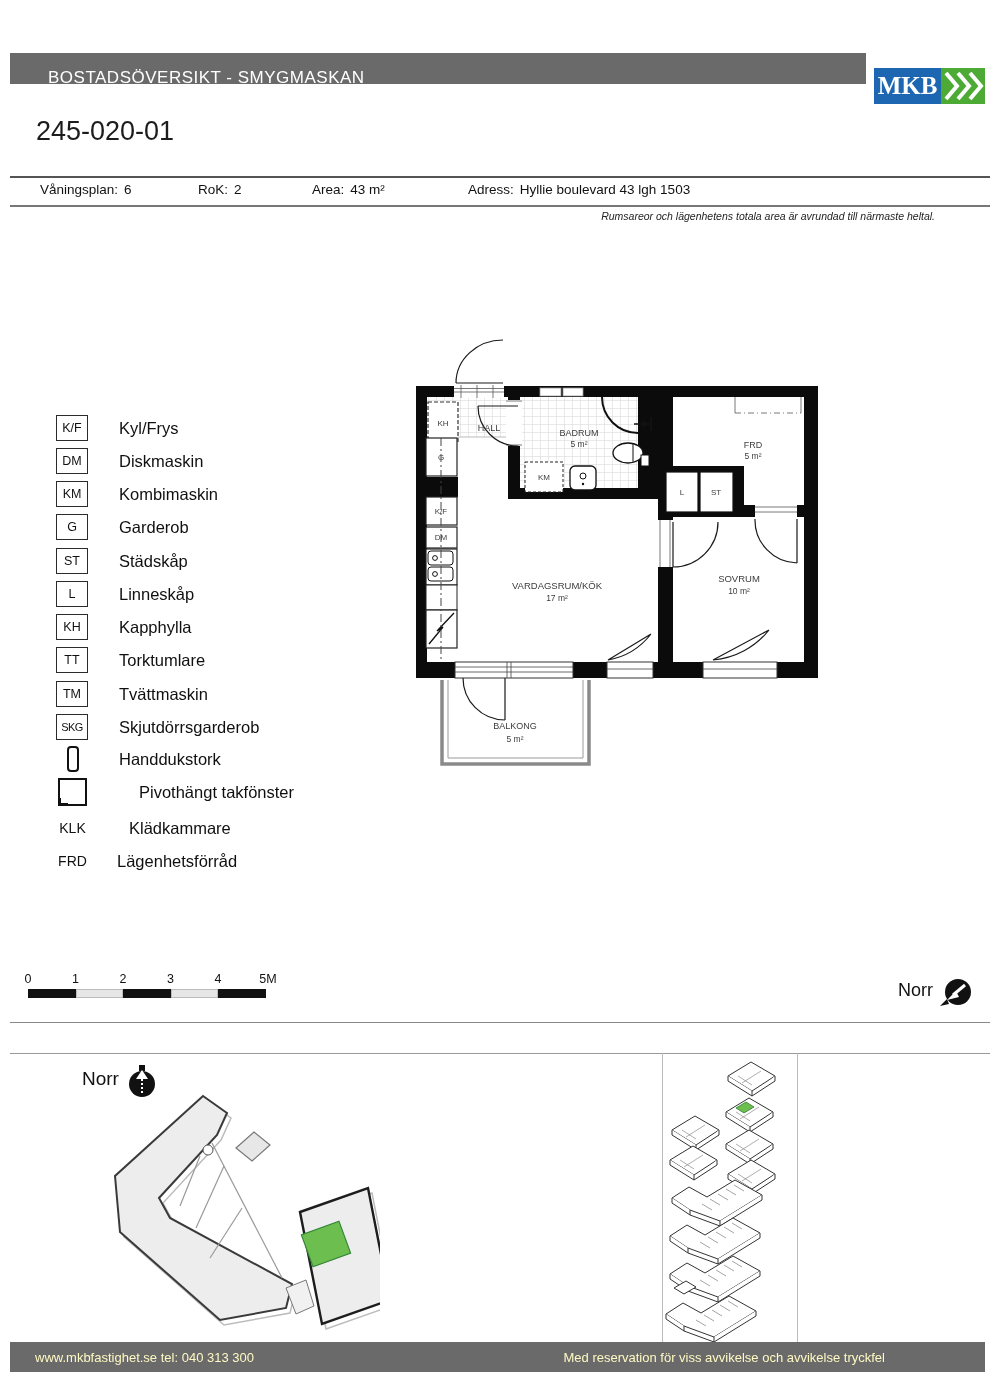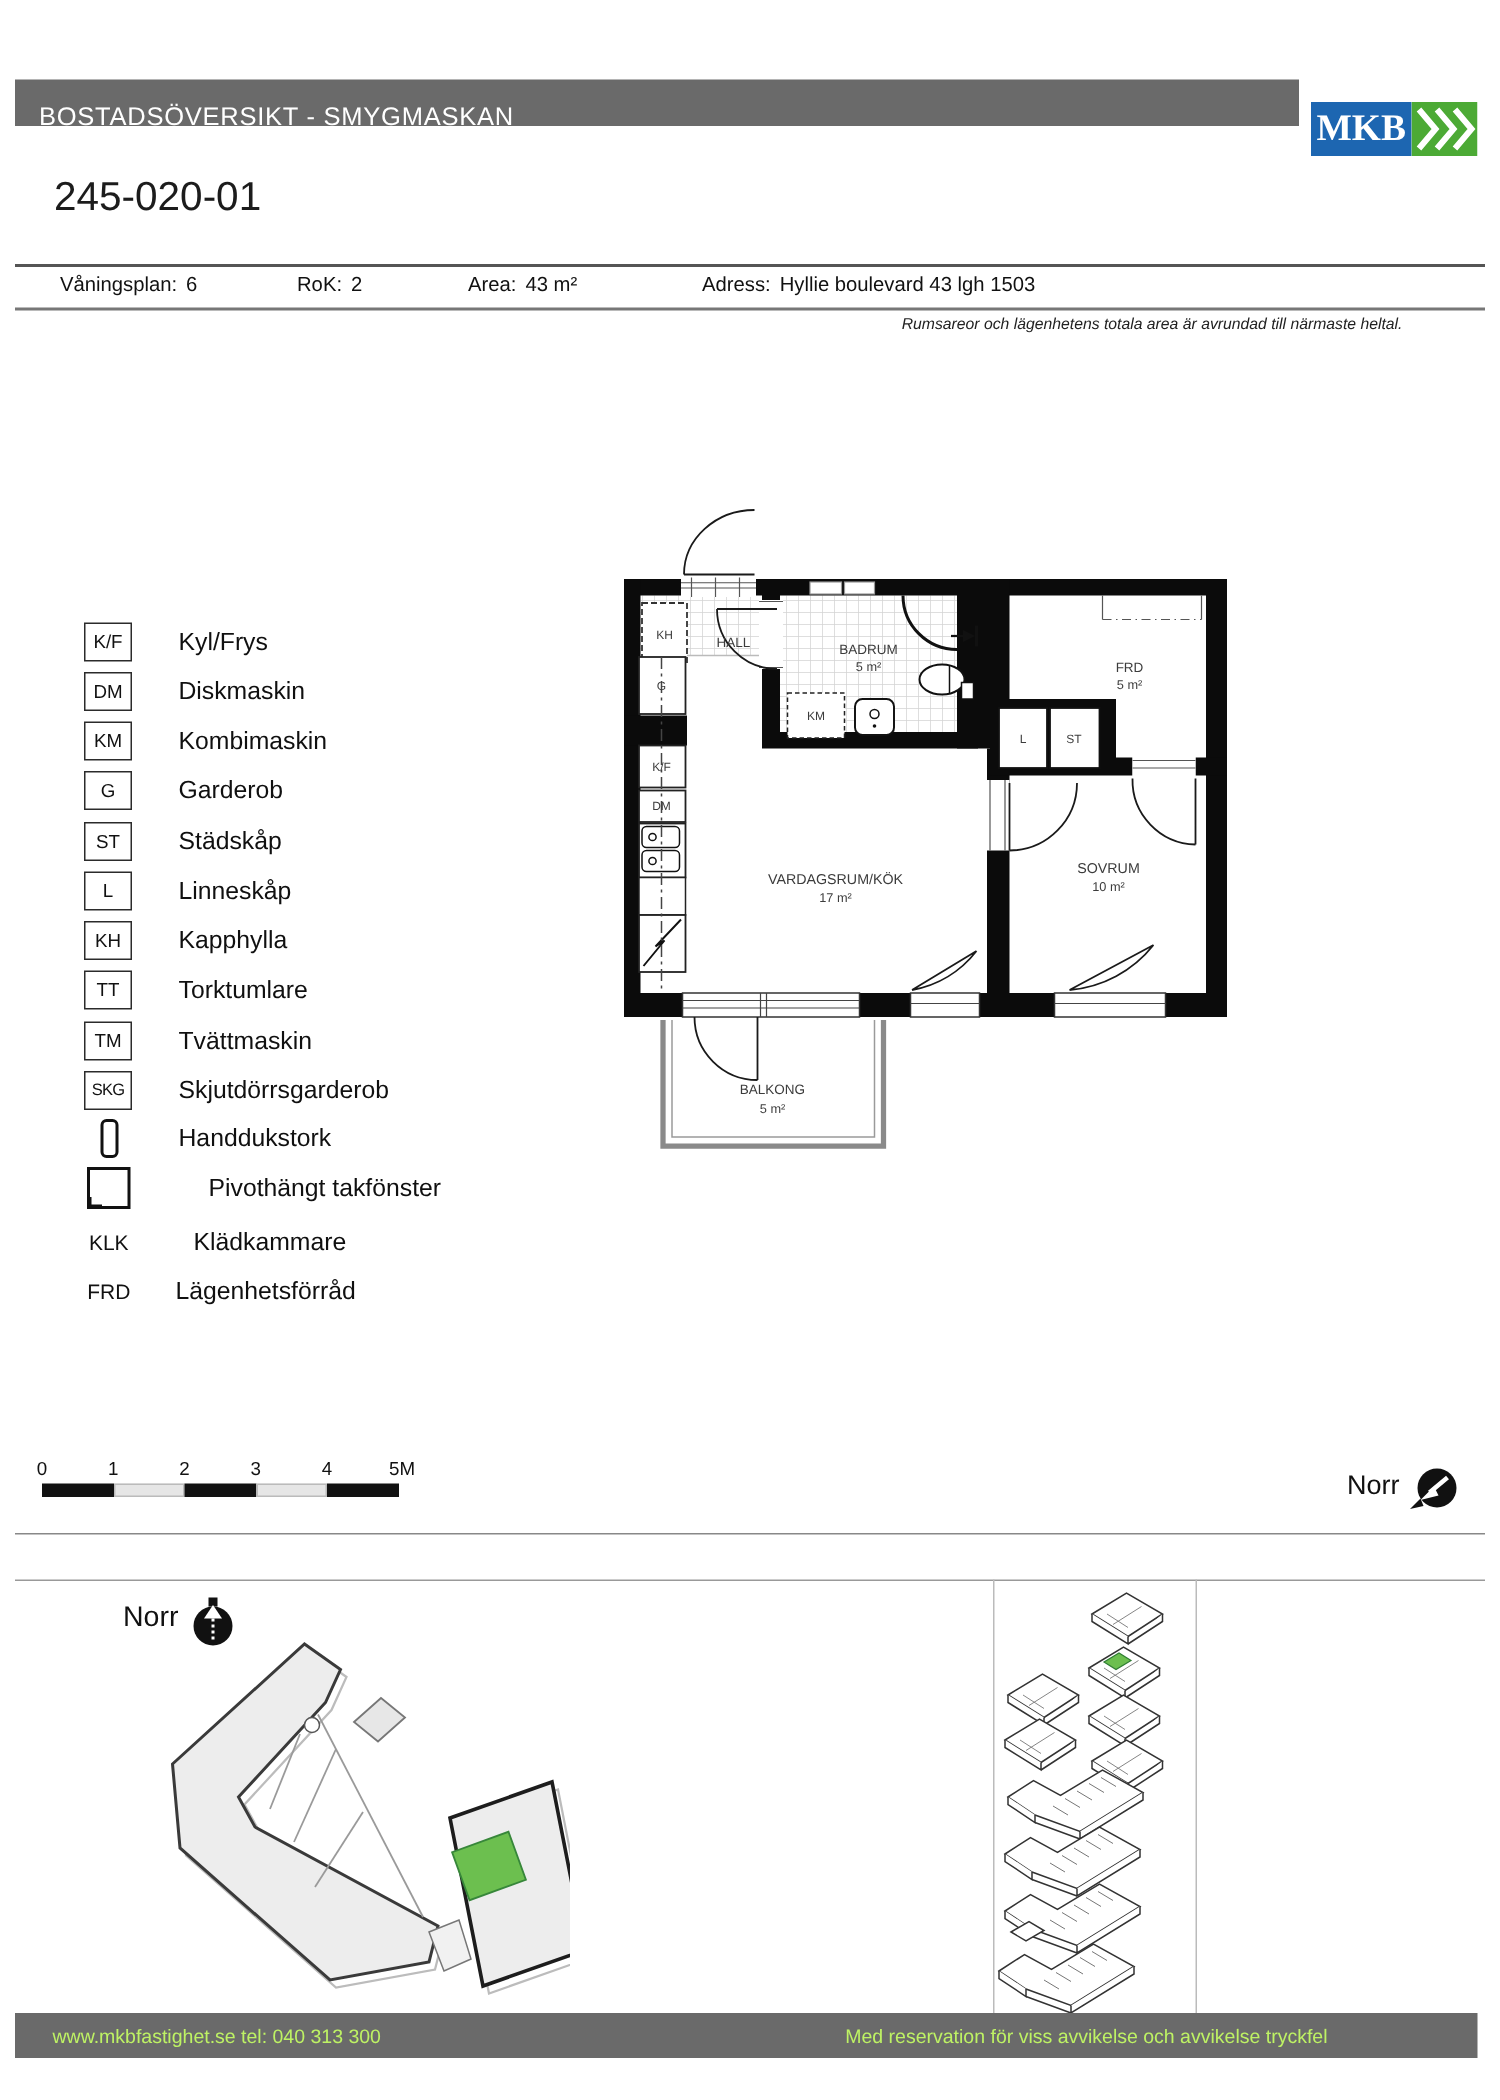--- a/index.html
+++ b/index.html
@@ -2,21 +2,21 @@
 <html><head>
 <meta charset="utf-8">
 <style>
   html,body{margin:0;padding:0;background:#fff;}
   #page{position:relative;width:1000px;height:1400px;background:#fff;overflow:hidden;
         font-family:"Liberation Sans",sans-serif;color:#111;}
   .abs{position:absolute;}
   
   .header-bar{left:10px;top:53px;width:856px;height:31px;background:#6a6a6a;
               display:flex;align-items:center;}
-  .header-title{color:#fff;font-size:17px;letter-spacing:.5px;padding-left:16px;margin-top:19px;}
+  .header-title{color:#fff;font-size:17px;letter-spacing:.5px;padding-left:38px;margin-top:19px;}
   .logo{left:874px;top:68px;width:111px;height:36px;display:flex;}
   .logo-blue{width:67px;height:36px;background:#1d66b1;display:flex;align-items:center;justify-content:center;}
   .logo-blue span{color:#fff;font-family:"Liberation Serif",serif;font-size:25px;font-weight:700;}
   
   .page-title{left:36px;top:116px;font-size:27px;color:#1c1c1c;}
   .rule{height:0;border-top:2px solid #555;}
   .info-field{top:182px;font-size:13.5px;white-space:nowrap;}
   .info-field .lbl{margin-right:6px;}
   .note{top:210px;right:65px;font-size:10.5px;font-style:italic;color:#222;}
   
@@ -30,21 +30,21 @@
   .hk-icon{width:8px;height:22px;border:2px solid #111;border-radius:4px;background:#fff;margin-left:11px;flex:0 0 auto;}
   .pv-icon{position:relative;width:25px;height:24px;border:2px solid #111;background:#fff;margin-left:2px;flex:0 0 auto;}
   .pv-icon i{position:absolute;left:-1px;bottom:-1px;width:7px;height:5px;border-left:2px solid #111;border-bottom:2px solid #111;}
   
   .scale-num{position:absolute;top:0;font-size:12.5px;transform:translateX(-50%);}
   .scale-seg{position:absolute;top:17px;height:9px;box-sizing:border-box;}
   
   .norr-plan{left:898px;top:980px;font-size:18px;}
   .norr-site{left:82px;top:1068px;font-size:19px;}
   
-  .footer-bar{left:10px;top:1342px;width:975px;height:30px;background:#6a6a6a;color:#bef264;
+  .footer-bar{left:10px;top:1342px;width:975px;height:30px;background:#6a6a6a;color:#fef9c3;
               display:flex;align-items:center;justify-content:space-between;font-size:13px;}
   .footer-bar .fl{padding-left:25px;}
   .footer-bar .fr{padding-right:100px;}
   svg text{font-family:"Liberation Sans",sans-serif;fill:#3c3c3c;}
 </style>
 </head>
 <body>
 
 <div id="page">
 

